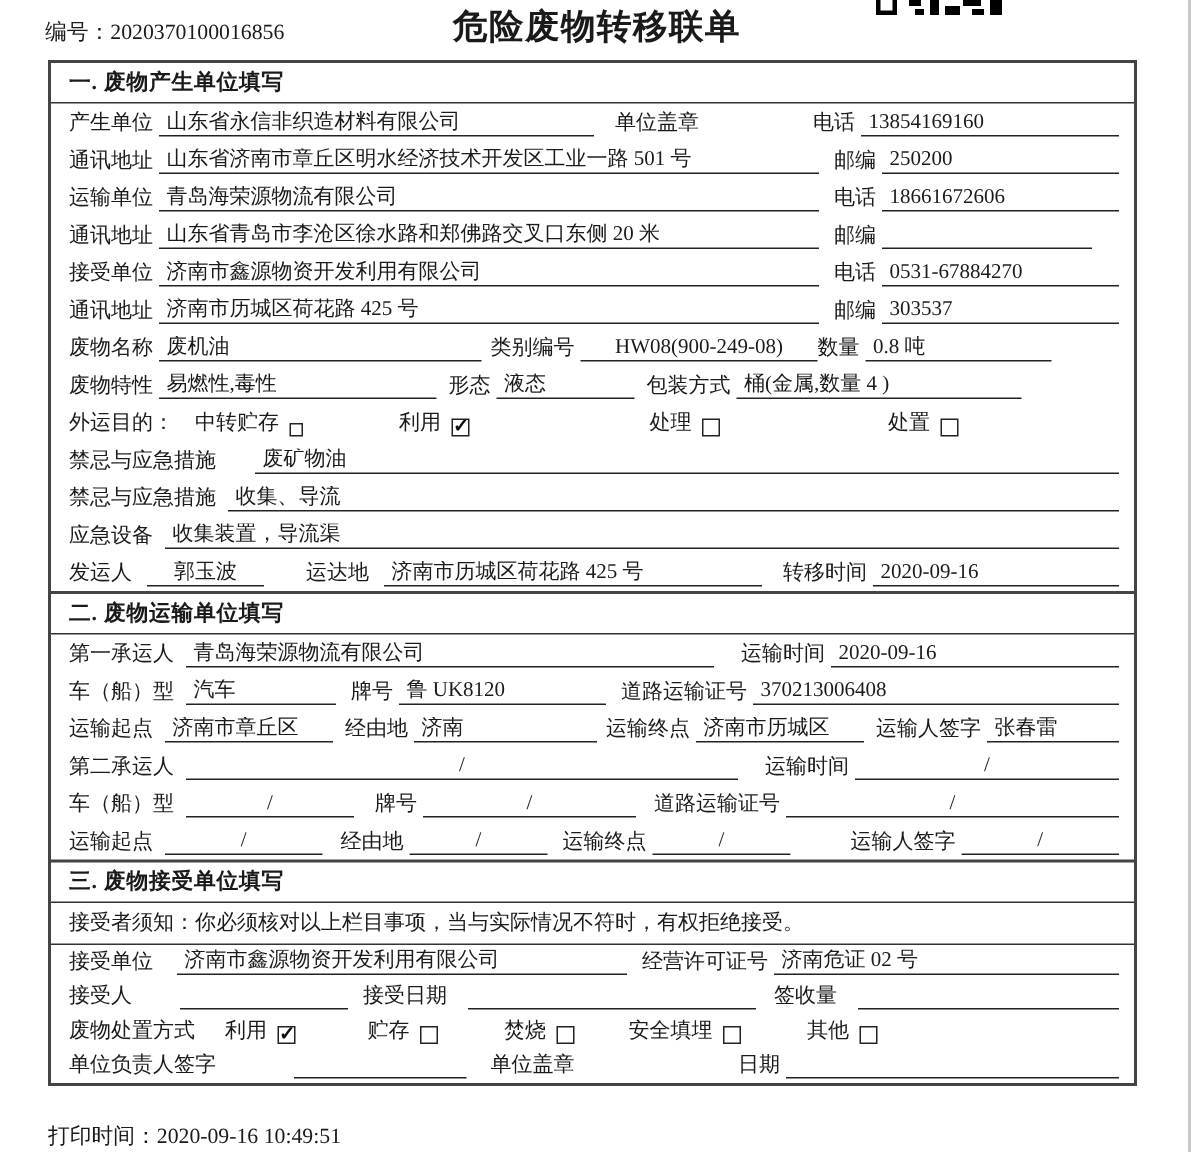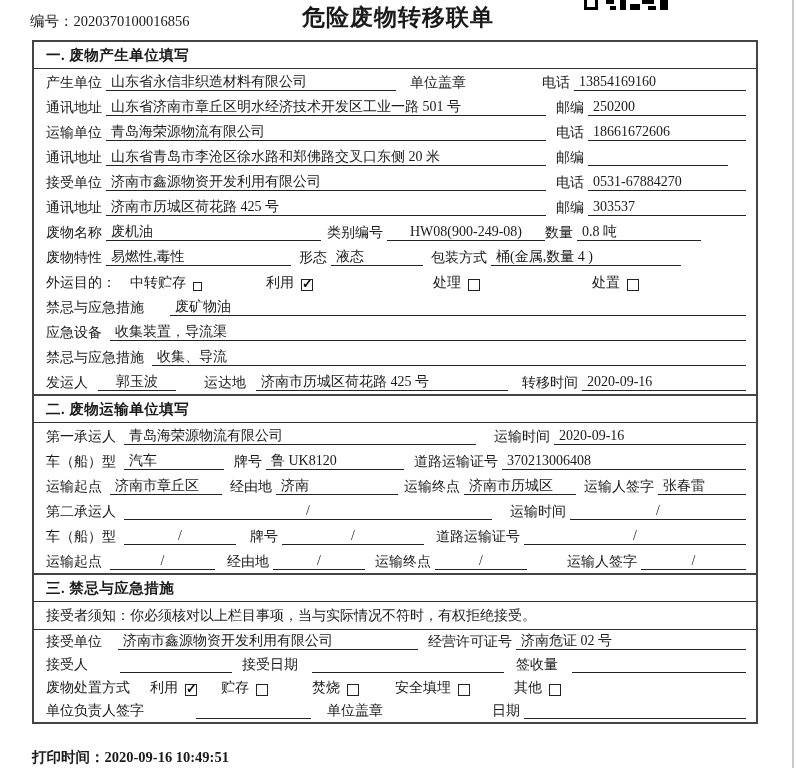--- a/index.html
+++ b/index.html
@@ -30,21 +30,21 @@
   .val{
     border-bottom:1px solid #222;white-space:nowrap;overflow:hidden;
     padding:0 5px;line-height:16px;box-sizing:border-box;text-align:left;
   }
   .val.ctr{text-align:center;}
   .fill{flex:1 1 auto;}
   .opt{display:inline-flex;align-items:flex-end;white-space:nowrap;line-height:16px;}
   .box{width:12px;height:12px;border:1px solid #222;display:inline-block;margin-left:7px;position:relative;box-sizing:border-box;}
   .box.sm{width:9px;height:9px;}
   .box.checked::after{content:"✓";position:absolute;left:0px;top:-4px;font-size:13px;font-weight:bold;color:#111;}
-  .footer{position:absolute;left:32px;top:748px;font-size:14.5px;white-space:nowrap;font-weight:bold;}
+  .footer{position:absolute;left:32px;top:748px;font-size:14.5px;white-space:nowrap;}
 </style>
 </head>
 <body>
 
 <div class="scan-edge"></div>
 
 <div class="top">
   <div class="serial">
     <span>编号：</span><span>2020370100016856</span>
   </div>
@@ -148,27 +148,27 @@
         <span class="box"></span>
       </span>
     </div>
 
     <div class="row">
       <span class="lbl">禁忌与应急措施</span>
       <span class="val fill" style="margin-left:22px">废矿物油</span>
     </div>
 
     <div class="row">
+      <span class="lbl">禁忌与应急措施</span>
+      <span class="val fill" style="margin-left:4px">收集、导流</span>
+    </div>
+
+    <div class="row">
       <span class="lbl">应急设备</span>
       <span class="val fill" style="margin-left:4px">收集装置，导流渠</span>
-    </div>
-
-    <div class="row">
-      <span class="lbl">禁忌与应急措施</span>
-      <span class="val fill" style="margin-left:4px">收集、导流</span>
     </div>
 
     <div class="row">
       <span class="lbl">发运人</span>
       <span class="val ctr" style="width:78px;margin-left:6px">郭玉波</span>
       <span class="lbl" style="margin-left:28px">运达地</span>
       <span class="val" style="width:252px;margin-left:6px">济南市历城区荷花路 425 号</span>
       <span class="lbl" style="margin-left:14px">转移时间</span>
       <span class="val fill">2020-09-16</span>
     </div>
@@ -226,21 +226,21 @@
       <span class="lbl" style="margin-left:12px">经由地</span>
       <span class="val ctr" style="width:92px">/</span>
       <span class="lbl" style="margin-left:10px">运输终点</span>
       <span class="val ctr" style="width:92px">/</span>
       <span class="lbl" style="margin-left:40px">运输人签字</span>
       <span class="val ctr fill">/</span>
     </div>
   </div>
 
   <div class="section s3">
-    <div class="sec-head">三. 禁忌与应急措施</div>
+    <div class="sec-head">三. 废物接受单位填写</div>
     <div class="notice">接受者须知：你必须核对以上栏目事项，当与实际情况不符时，有权拒绝接受。</div>
 
     <div class="row">
       <span class="lbl">接受单位</span>
       <span class="val" style="width:300px;margin-left:12px">济南市鑫源物资开发利用有限公司</span>
       <span class="lbl" style="margin-left:10px">经营许可证号</span>
       <span class="val fill">济南危证 02 号</span>
     </div>
 
     <div class="row">
@@ -251,21 +251,21 @@
       <span class="lbl" style="margin-left:12px">签收量</span>
       <span class="val fill" style="margin-left:10px"></span>
     </div>
 
     <div class="row">
       <span class="lbl">废物处置方式</span>
       <span class="opt" style="margin-left:16px">
         <span>利用</span>
         <span class="box checked"></span>
       </span>
-      <span class="opt" style="margin-left:24px">
+      <span class="opt" style="margin-left:48px">
         <span>贮存</span>
         <span class="box"></span>
       </span>
       <span class="opt" style="margin-left:44px">
         <span>焚烧</span>
         <span class="box"></span>
       </span>
       <span class="opt" style="margin-left:36px">
         <span>安全填埋</span>
         <span class="box"></span>

